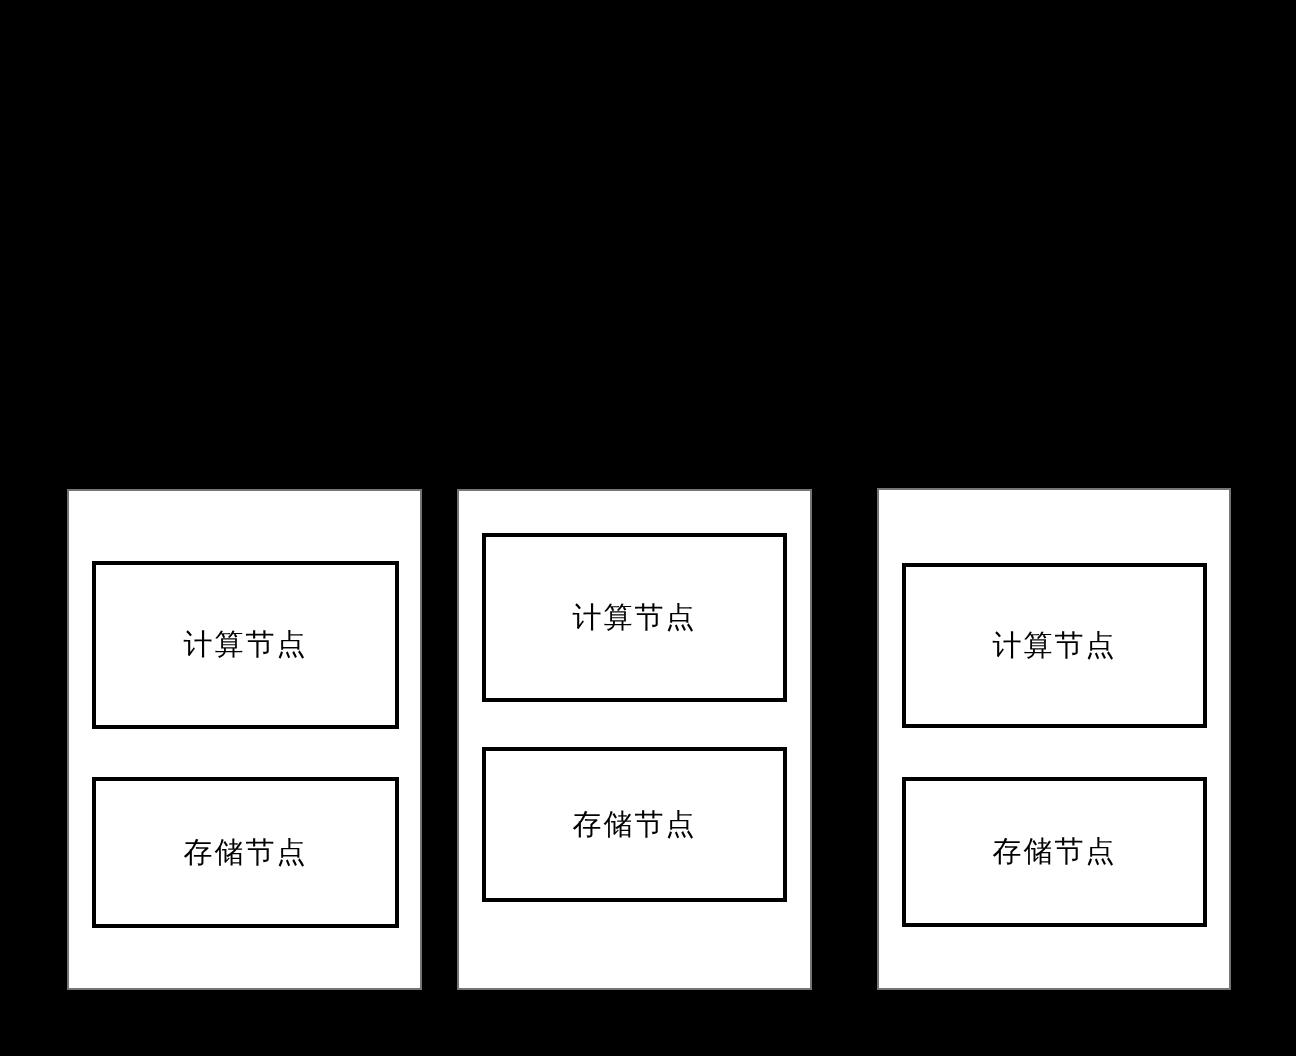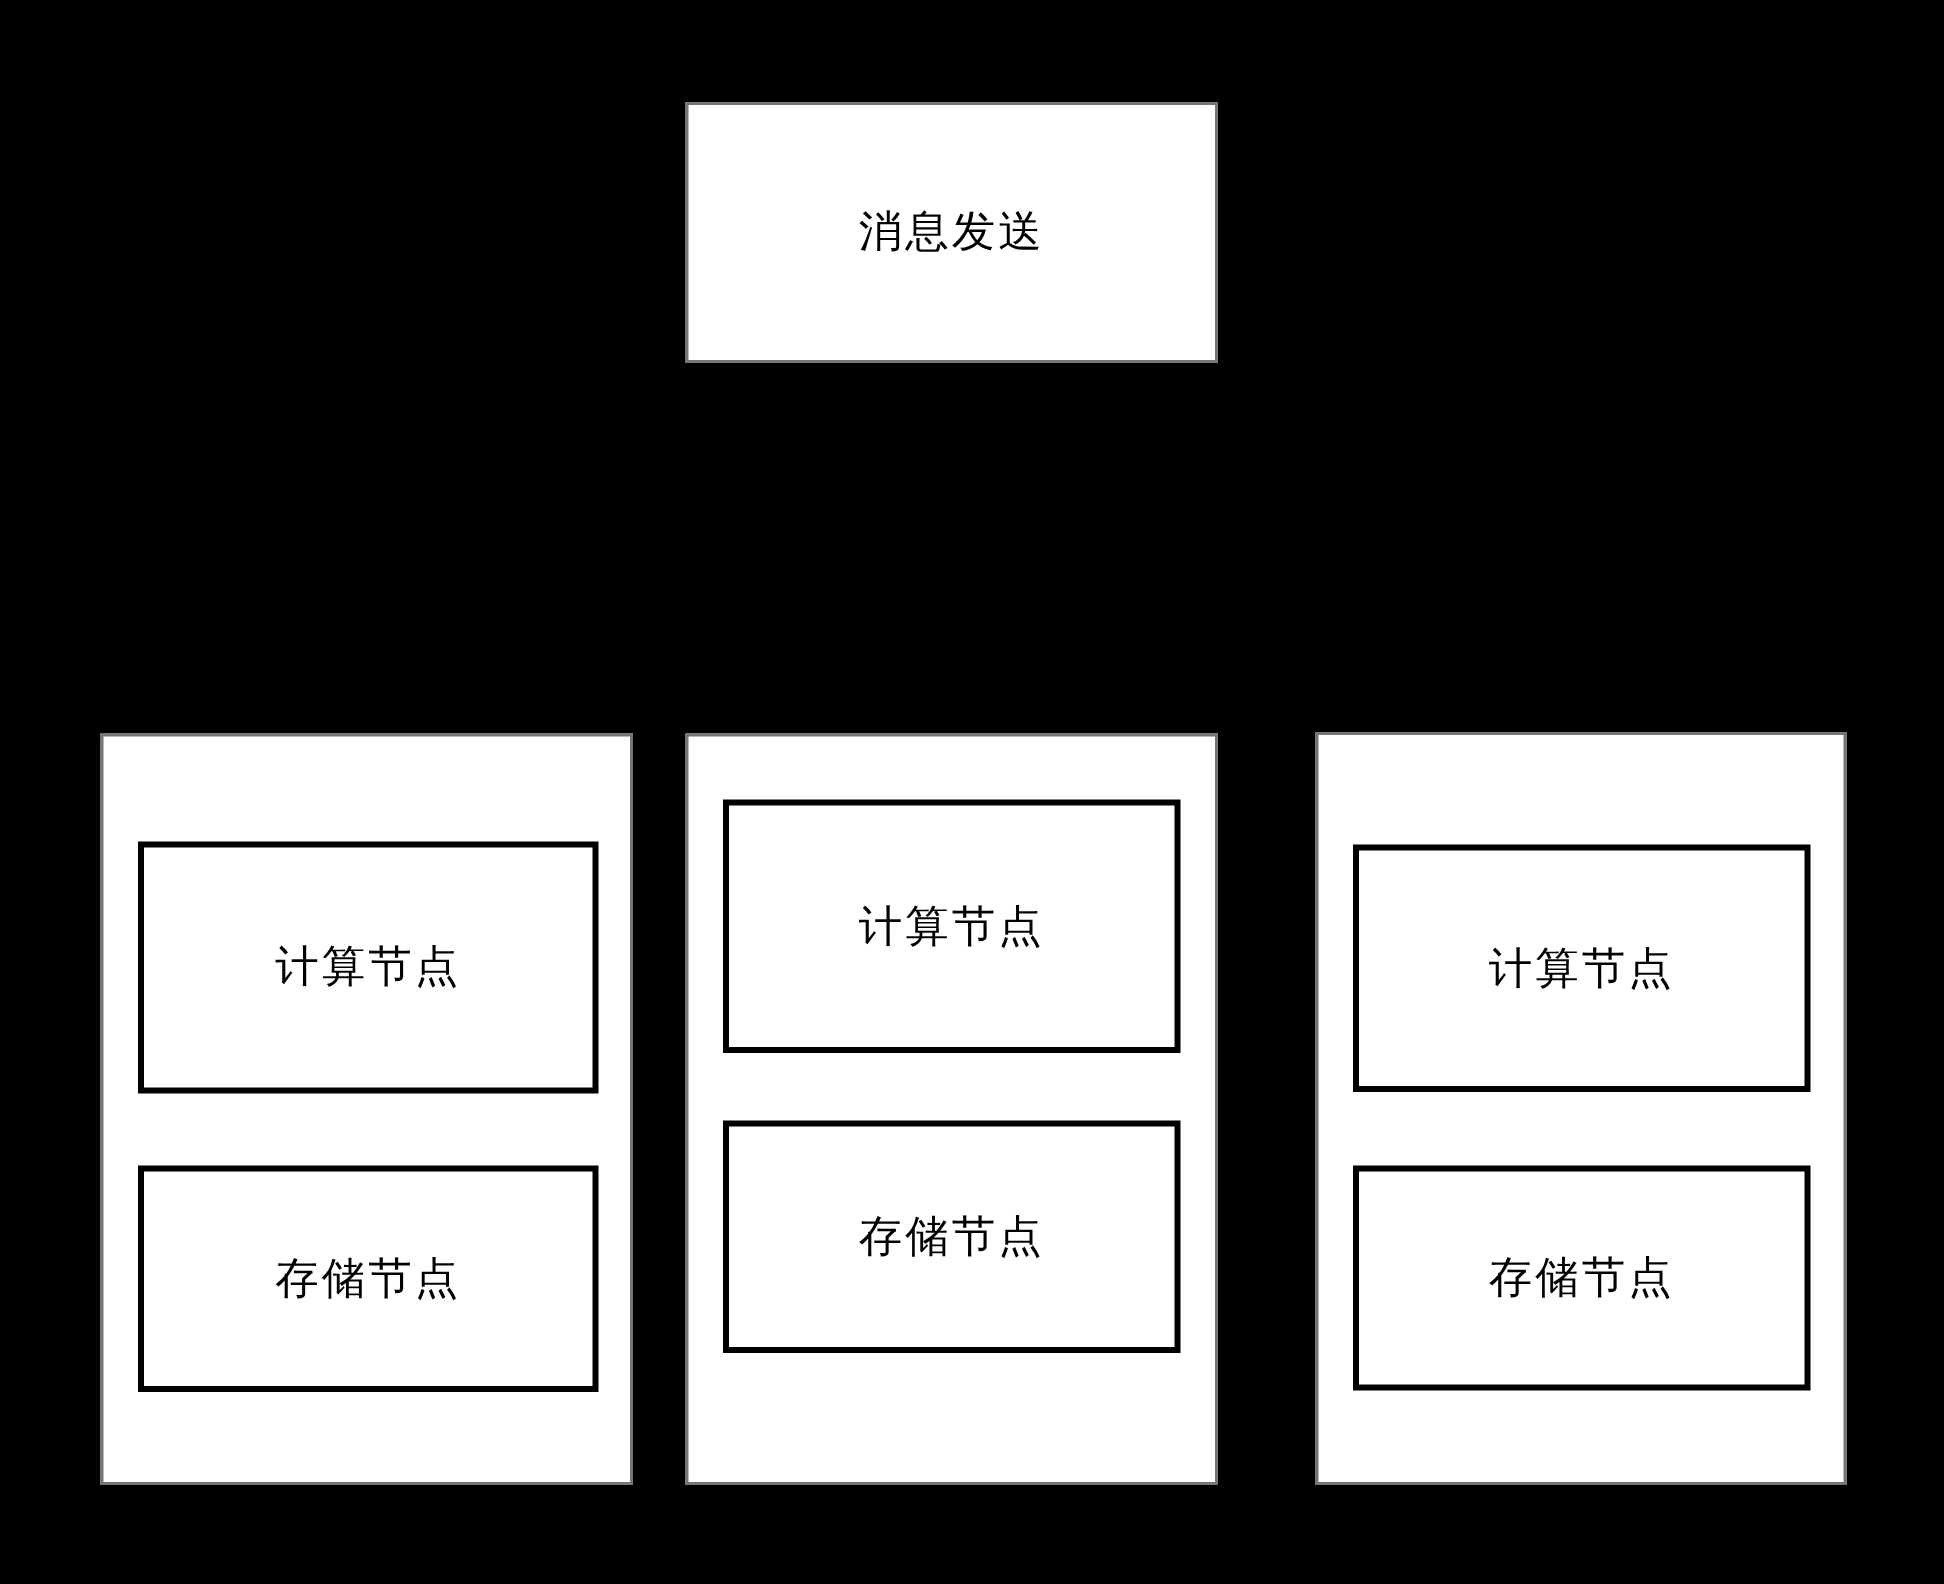--- a/index.html
+++ b/index.html
@@ -57,23 +57,20 @@
   .cluster2 .node-storage { left: 23px; top: 256px; width: 305px; height: 155px; }
 
   .cluster3 .node-compute { left: 23px; top: 73px;  width: 305px; height: 165px; }
   .cluster3 .node-storage { left: 23px; top: 287px; width: 305px; height: 150px; }
 </style>
 </head>
 <body>
 
 <div class="canvas">
 
-  <div class="whitebox centered top-box">
-    <span class="label">消息发送</span>
-  </div>
 
   <div class="whitebox cluster1">
     <div class="node node-compute">
       <span class="label">计算节点</span>
     </div>
     <div class="node node-storage">
       <span class="label">存储节点</span>
     </div>
   </div>
 

